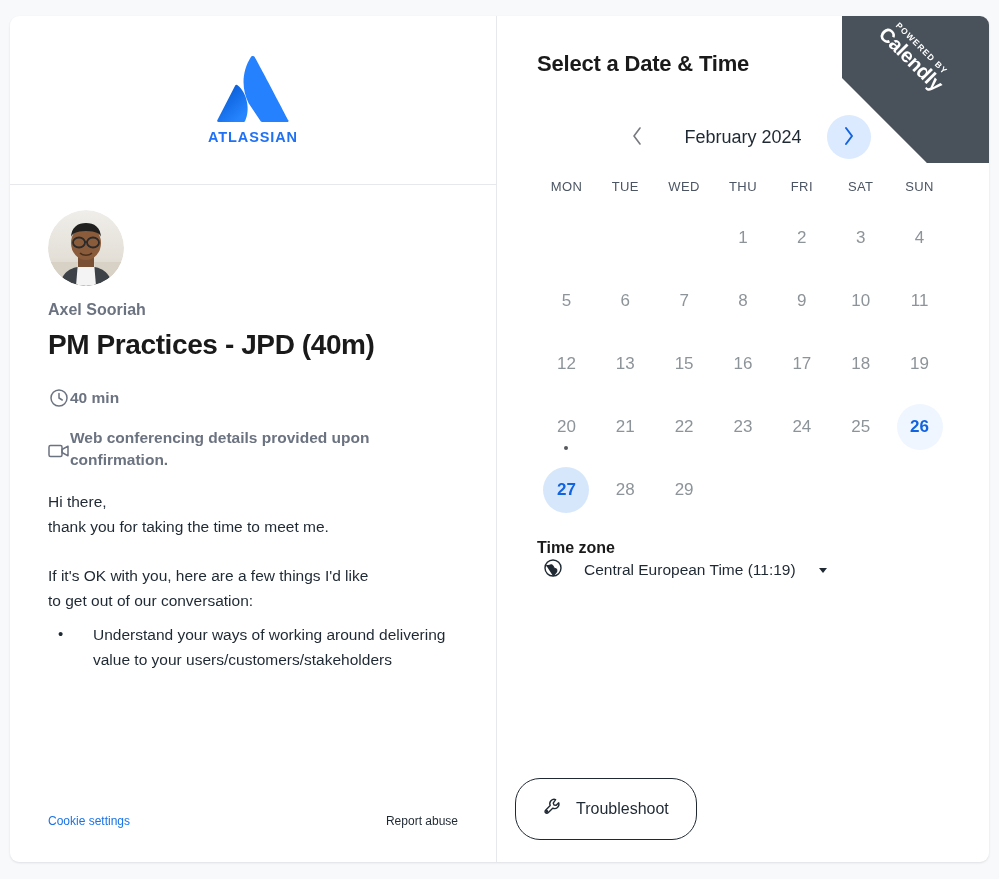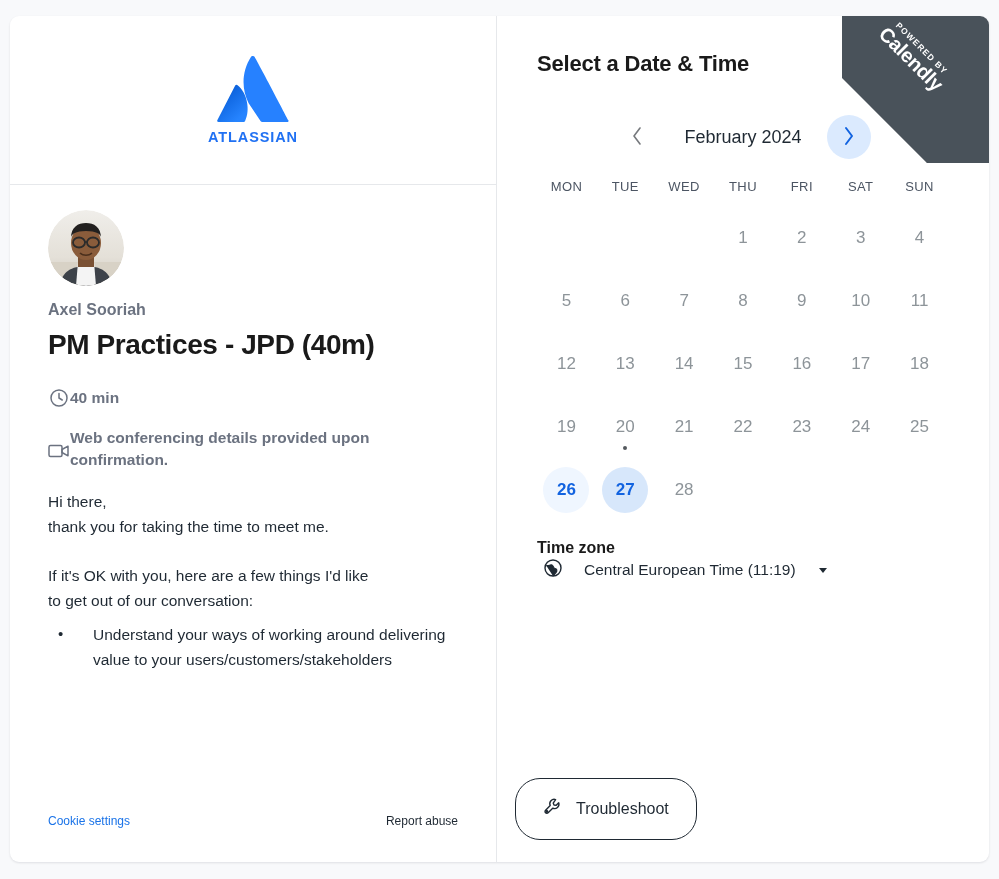--- a/index.html
+++ b/index.html
@@ -515,23 +515,20 @@
         <div class="day-cell">
           <button class="day-btn">11</button>
         </div>
         <div class="day-cell">
           <button class="day-btn">12</button>
         </div>
         <div class="day-cell">
           <button class="day-btn">13</button>
         </div>
         <div class="day-cell">
-          <button class="day-btn">14</button>
-        </div>
-        <div class="day-cell">
           <button class="day-btn">15</button>
         </div>
         <div class="day-cell">
           <button class="day-btn">16</button>
         </div>
         <div class="day-cell">
           <button class="day-btn">17</button>
         </div>
         <div class="day-cell">
           <button class="day-btn">18</button>
@@ -559,20 +556,23 @@
           <button class="day-btn">25</button>
         </div>
         <div class="day-cell">
           <button class="day-btn available">26</button>
         </div>
         <div class="day-cell">
           <button class="day-btn available hovered">27</button>
         </div>
         <div class="day-cell">
           <button class="day-btn">28</button>
+        </div>
+        <div class="day-cell">
+          <button class="day-btn">29</button>
         </div>
         <div class="day-cell">
           <button class="day-btn empty"></button>
         </div>
         <div class="day-cell">
           <button class="day-btn empty"></button>
         </div>
         <div class="day-cell">
           <button class="day-btn empty"></button>
         </div>

